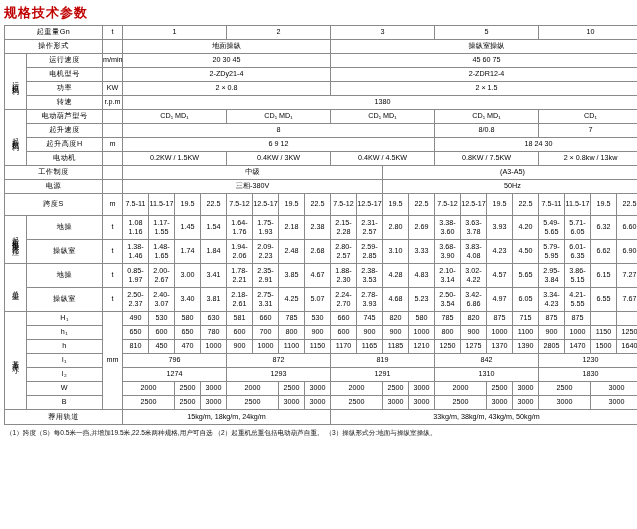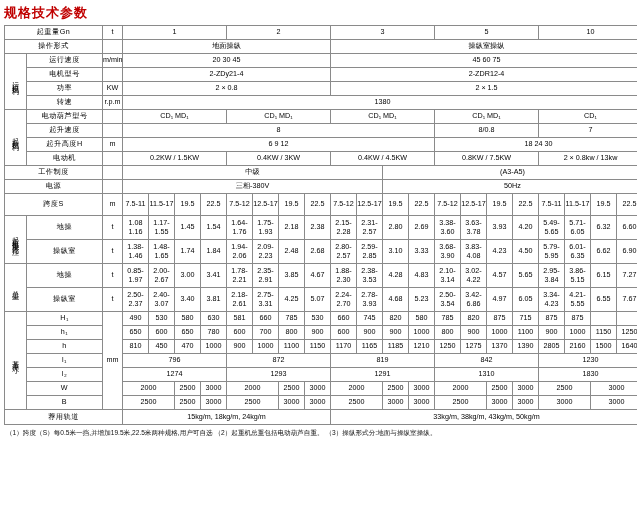--- a/index.html
+++ b/index.html
@@ -331,21 +331,21 @@
           <td class="small"><span>1150</span></td>
       <td class="small"><span>1170</span></td>
           <td class="small"><span>1165</span></td>
       <td class="small"><span>1185</span></td>
           <td class="small"><span>1210</span></td>
       <td class="small"><span>1250</span></td>
           <td class="small"><span>1275</span></td>
       <td class="small"><span>1370</span></td>
           <td class="small"><span>1390</span></td>
       <td class="small"><span>2805</span></td>
-          <td class="small"><span>2160</span></td>
+          <td class="small"><span>1470</span></td>
       <td class="small"><span>1500</span></td>
           <td class="small"><span>1640</span></td>
     </tr>
     <tr>
       <td class="lbl">l₁</td>
       <td class="small" colspan="4">796</td>
       <td class="small" colspan="4">872</td>
       <td class="small" colspan="4">819</td>
       <td class="small" colspan="4">842</td>
       <td class="small" colspan="4">1230</td>

